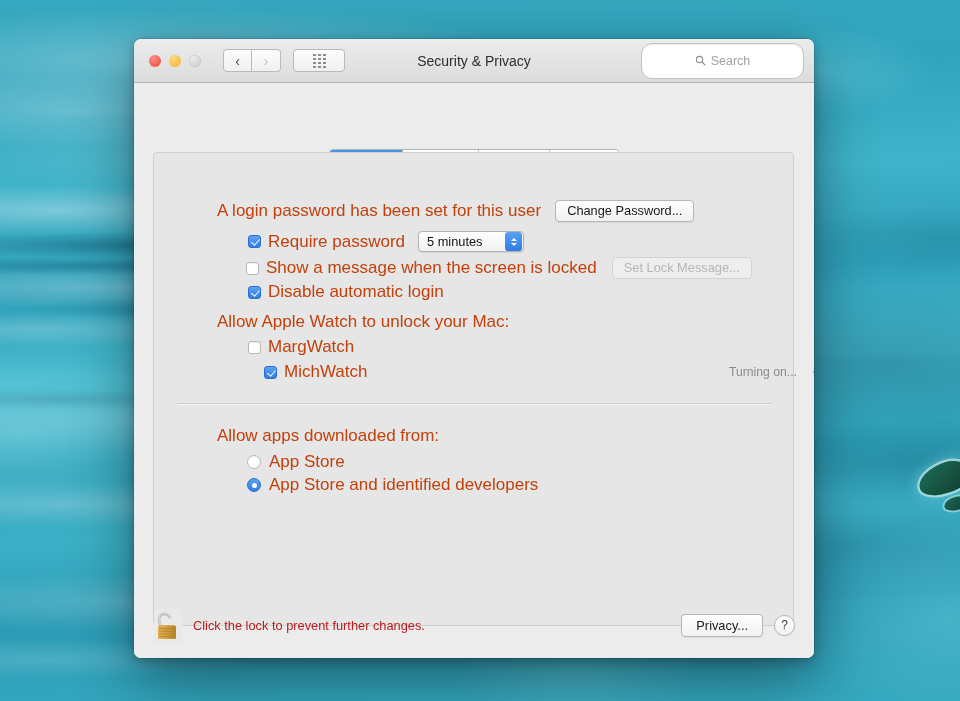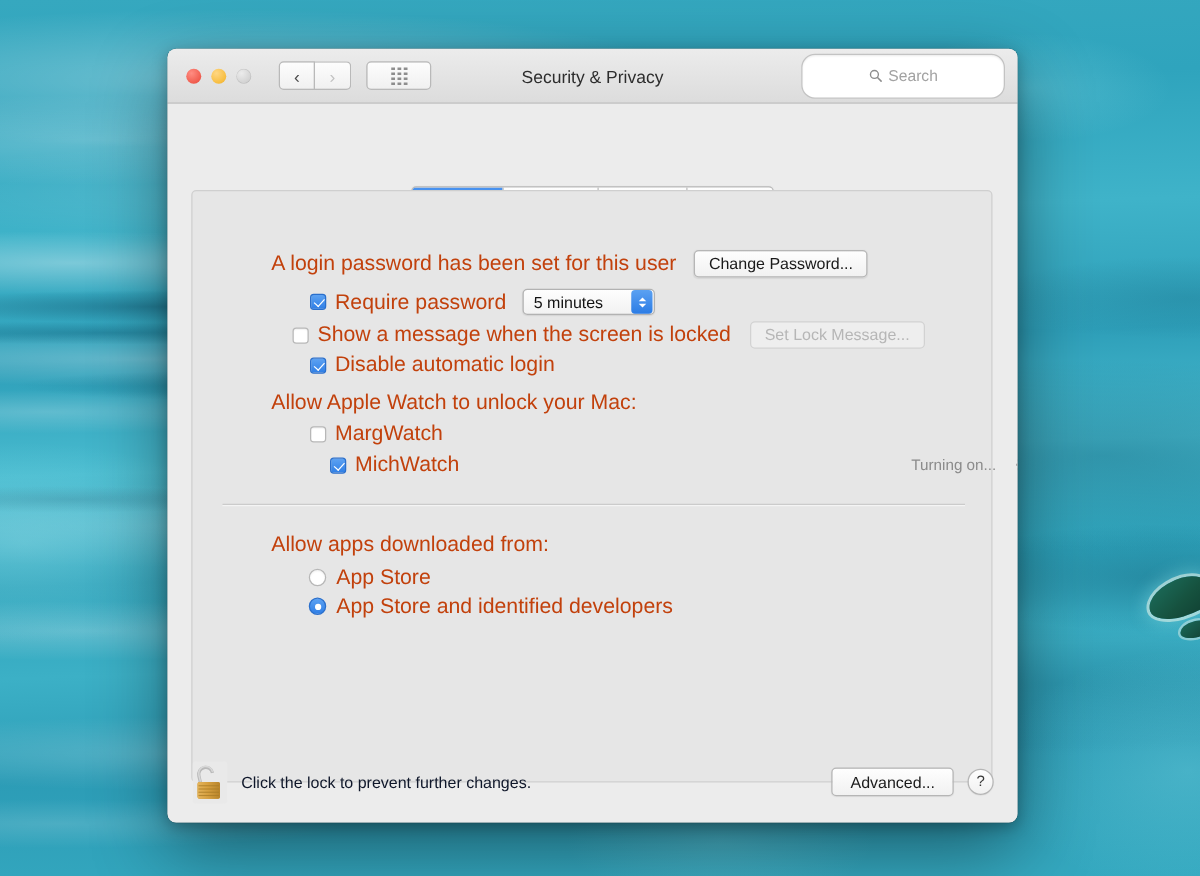--- a/index.html
+++ b/index.html
@@ -339,21 +339,21 @@
     height: 66px;
     display: flex;
     align-items: center;
     padding: 0 19px;
   }
   .lockwrap {
     width: 30px; height: 36px;
     display: flex; align-items: flex-end; justify-content: center;
     position: relative;
   }
-  .bottomtext { font-size: 12.8px; color: #0f172a; margin-left: 10px; }
+  .bottomtext { font-size: 12.8px; color: #b91c1c; margin-left: 10px; }
   .helpbtn {
     width: 21px; height: 21px;
     margin-left: 11px;
     border-radius: 50%;
     border: 1px solid #b6b6b6;
     background: linear-gradient(180deg,#fefefe,#f1f1f1);
     font-size: 12px; color: #3a3a3a;
     display: flex; align-items: center; justify-content: center;
     box-shadow: 0 .5px 1px rgba(0,0,0,.07);
   }
@@ -438,21 +438,21 @@
           <span class="lbl" style="margin-right:6px;">Require password</span>
           <span class="popup">
             <span class="pv">5 minutes</span>
             <span class="parrow">
                 <i class="up"></i>
                 <i class="down"></i>
               </span>
           </span>
         </div>
 
-        <div class="section row" style="left:80px; top:104px; gap:7px;">
+        <div class="section row" style="left:92px; top:104px; gap:7px;">
           <span class="cb off"></span>
           <span class="lbl" style="margin-right:8px;">Show a message when the screen is locked</span>
           <button class="pbtn disabled">Set Lock Message...</button>
         </div>
 
         <div class="section row" style="left:94px; top:129px; gap:7px;">
           <span class="cb on"></span>
           <span class="lbl">Disable automatic login</span>
         </div>
 
@@ -522,20 +522,20 @@
               <line x1="4.8" y1="19.6" x2="21.2" y2="19.6"></line>
               <line x1="4.8" y1="22.2" x2="21.2" y2="22.2"></line>
               <line x1="4.8" y1="24.8" x2="21.2" y2="24.8"></line>
               <line x1="4.8" y1="27.4" x2="21.2" y2="27.4"></line>
             </g>
           </svg>
         </div>
 
         <span class="bottomtext">Click the lock to prevent further changes.</span>
 
-        <button class="pbtn" style="margin-left:auto; height:23px; padding:0 14px; line-height:21px;">Advanced...</button>
+        <button class="pbtn" style="margin-left:auto; height:23px; padding:0 14px; line-height:21px;">Privacy...</button>
 
         <button class="helpbtn">?</button>
       </div>
 
     </div>
   </div>
 </div>
 
 </body></html>

